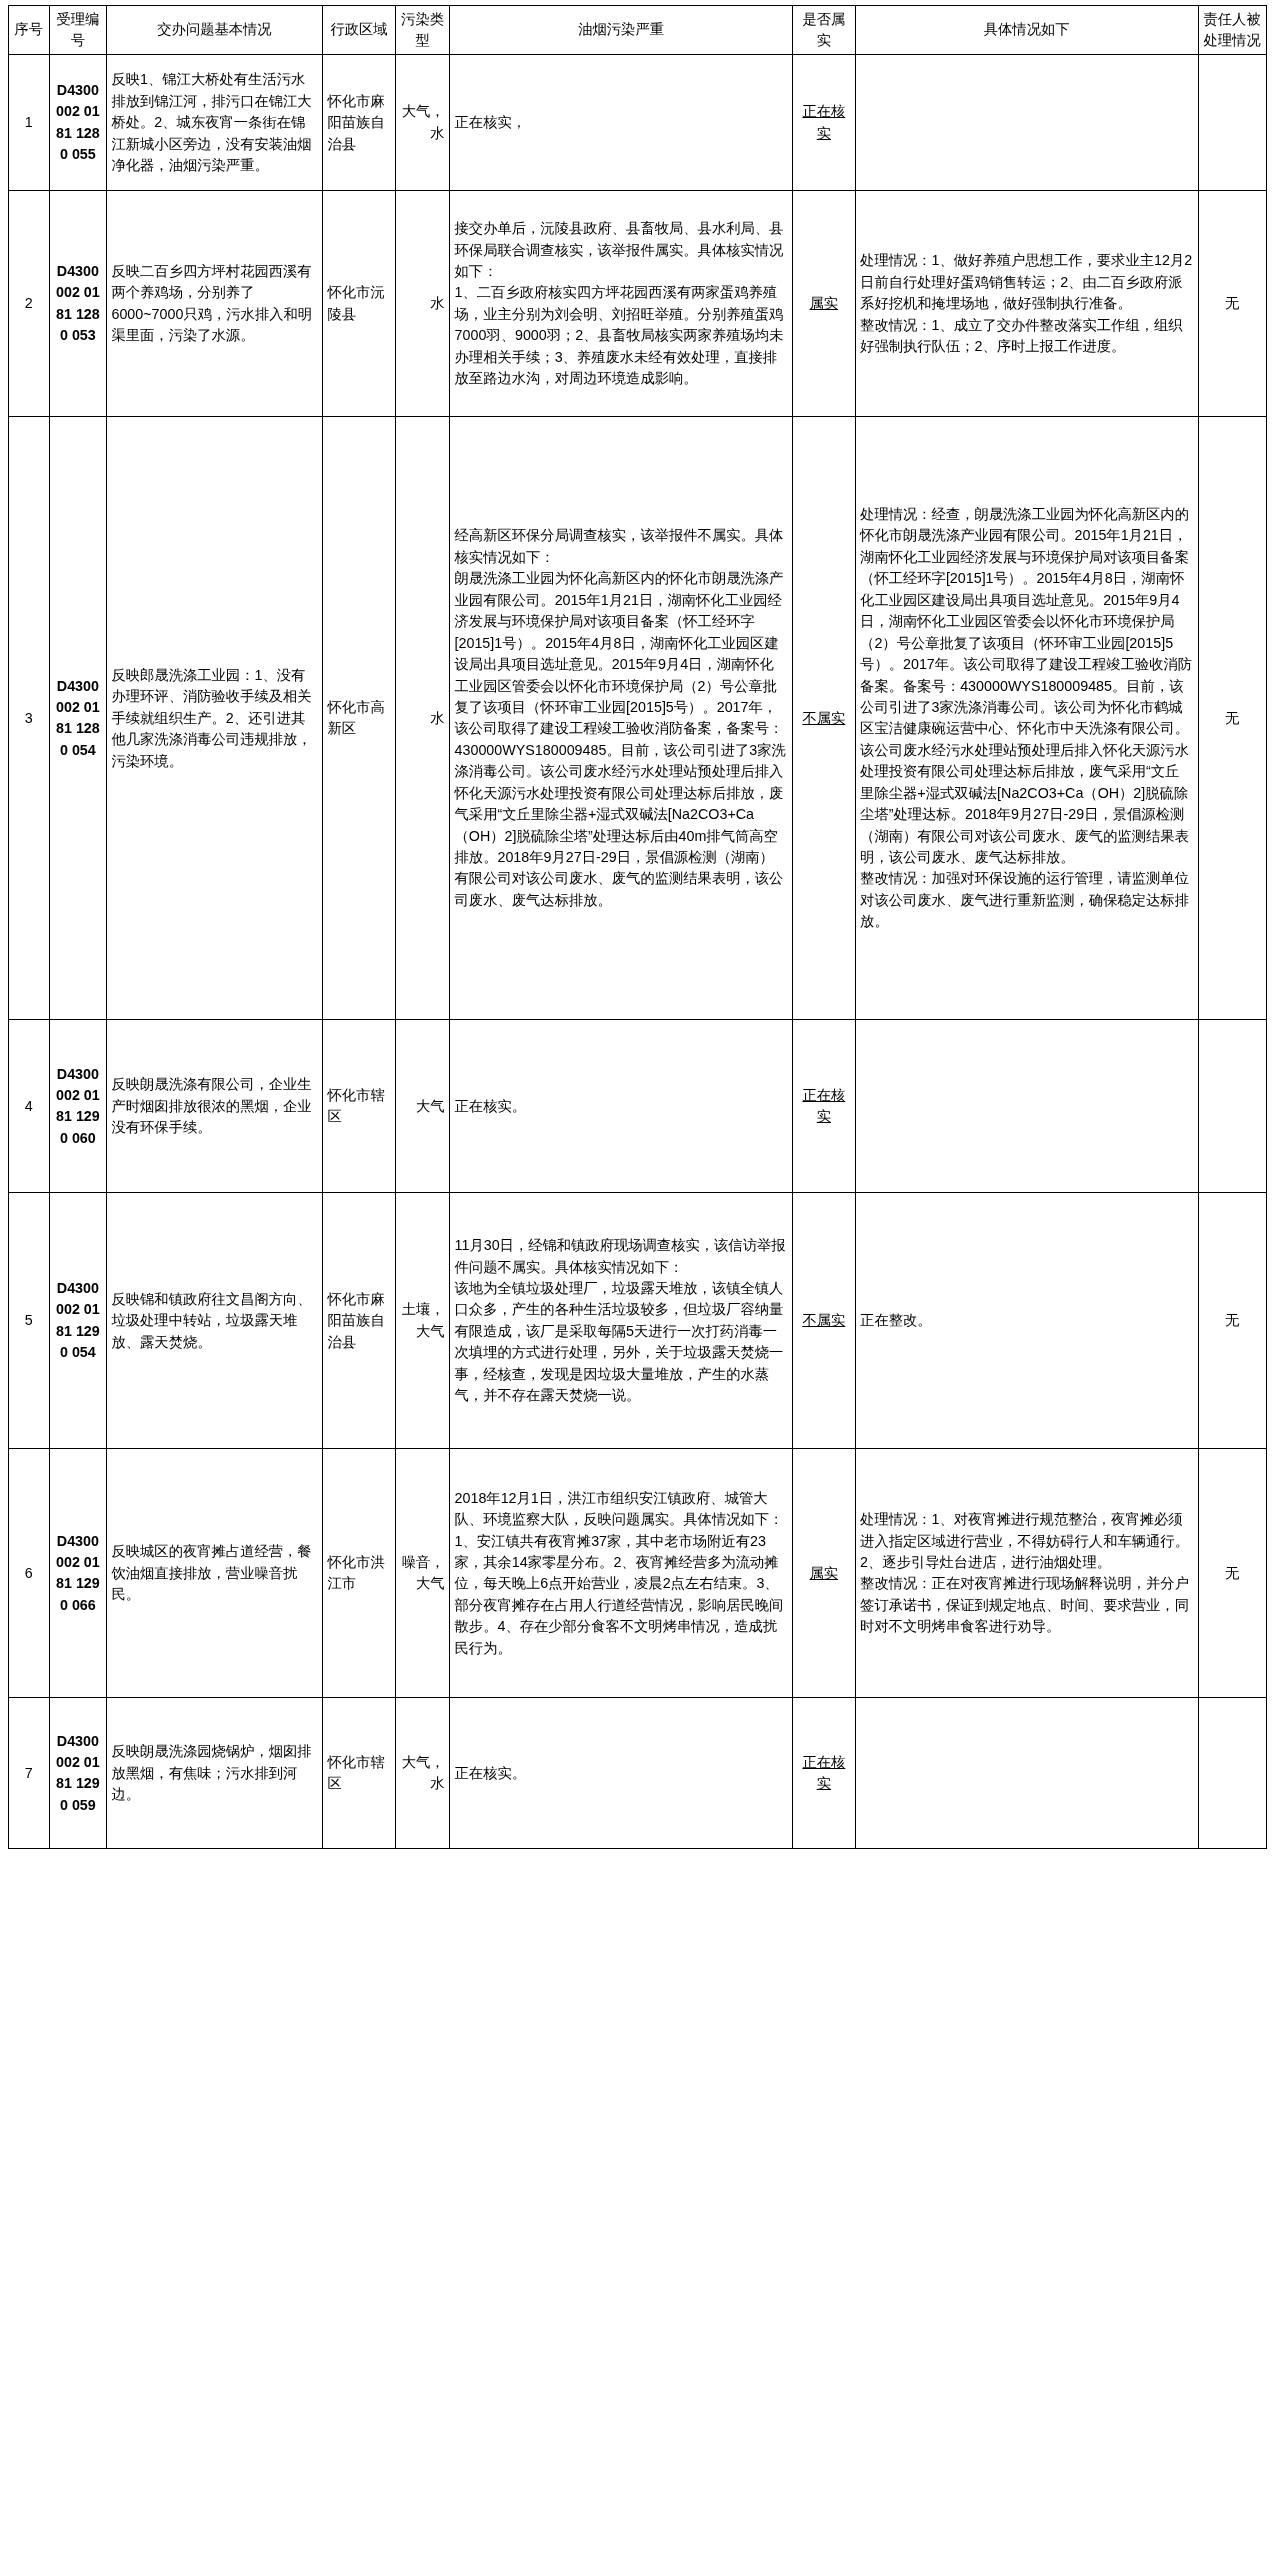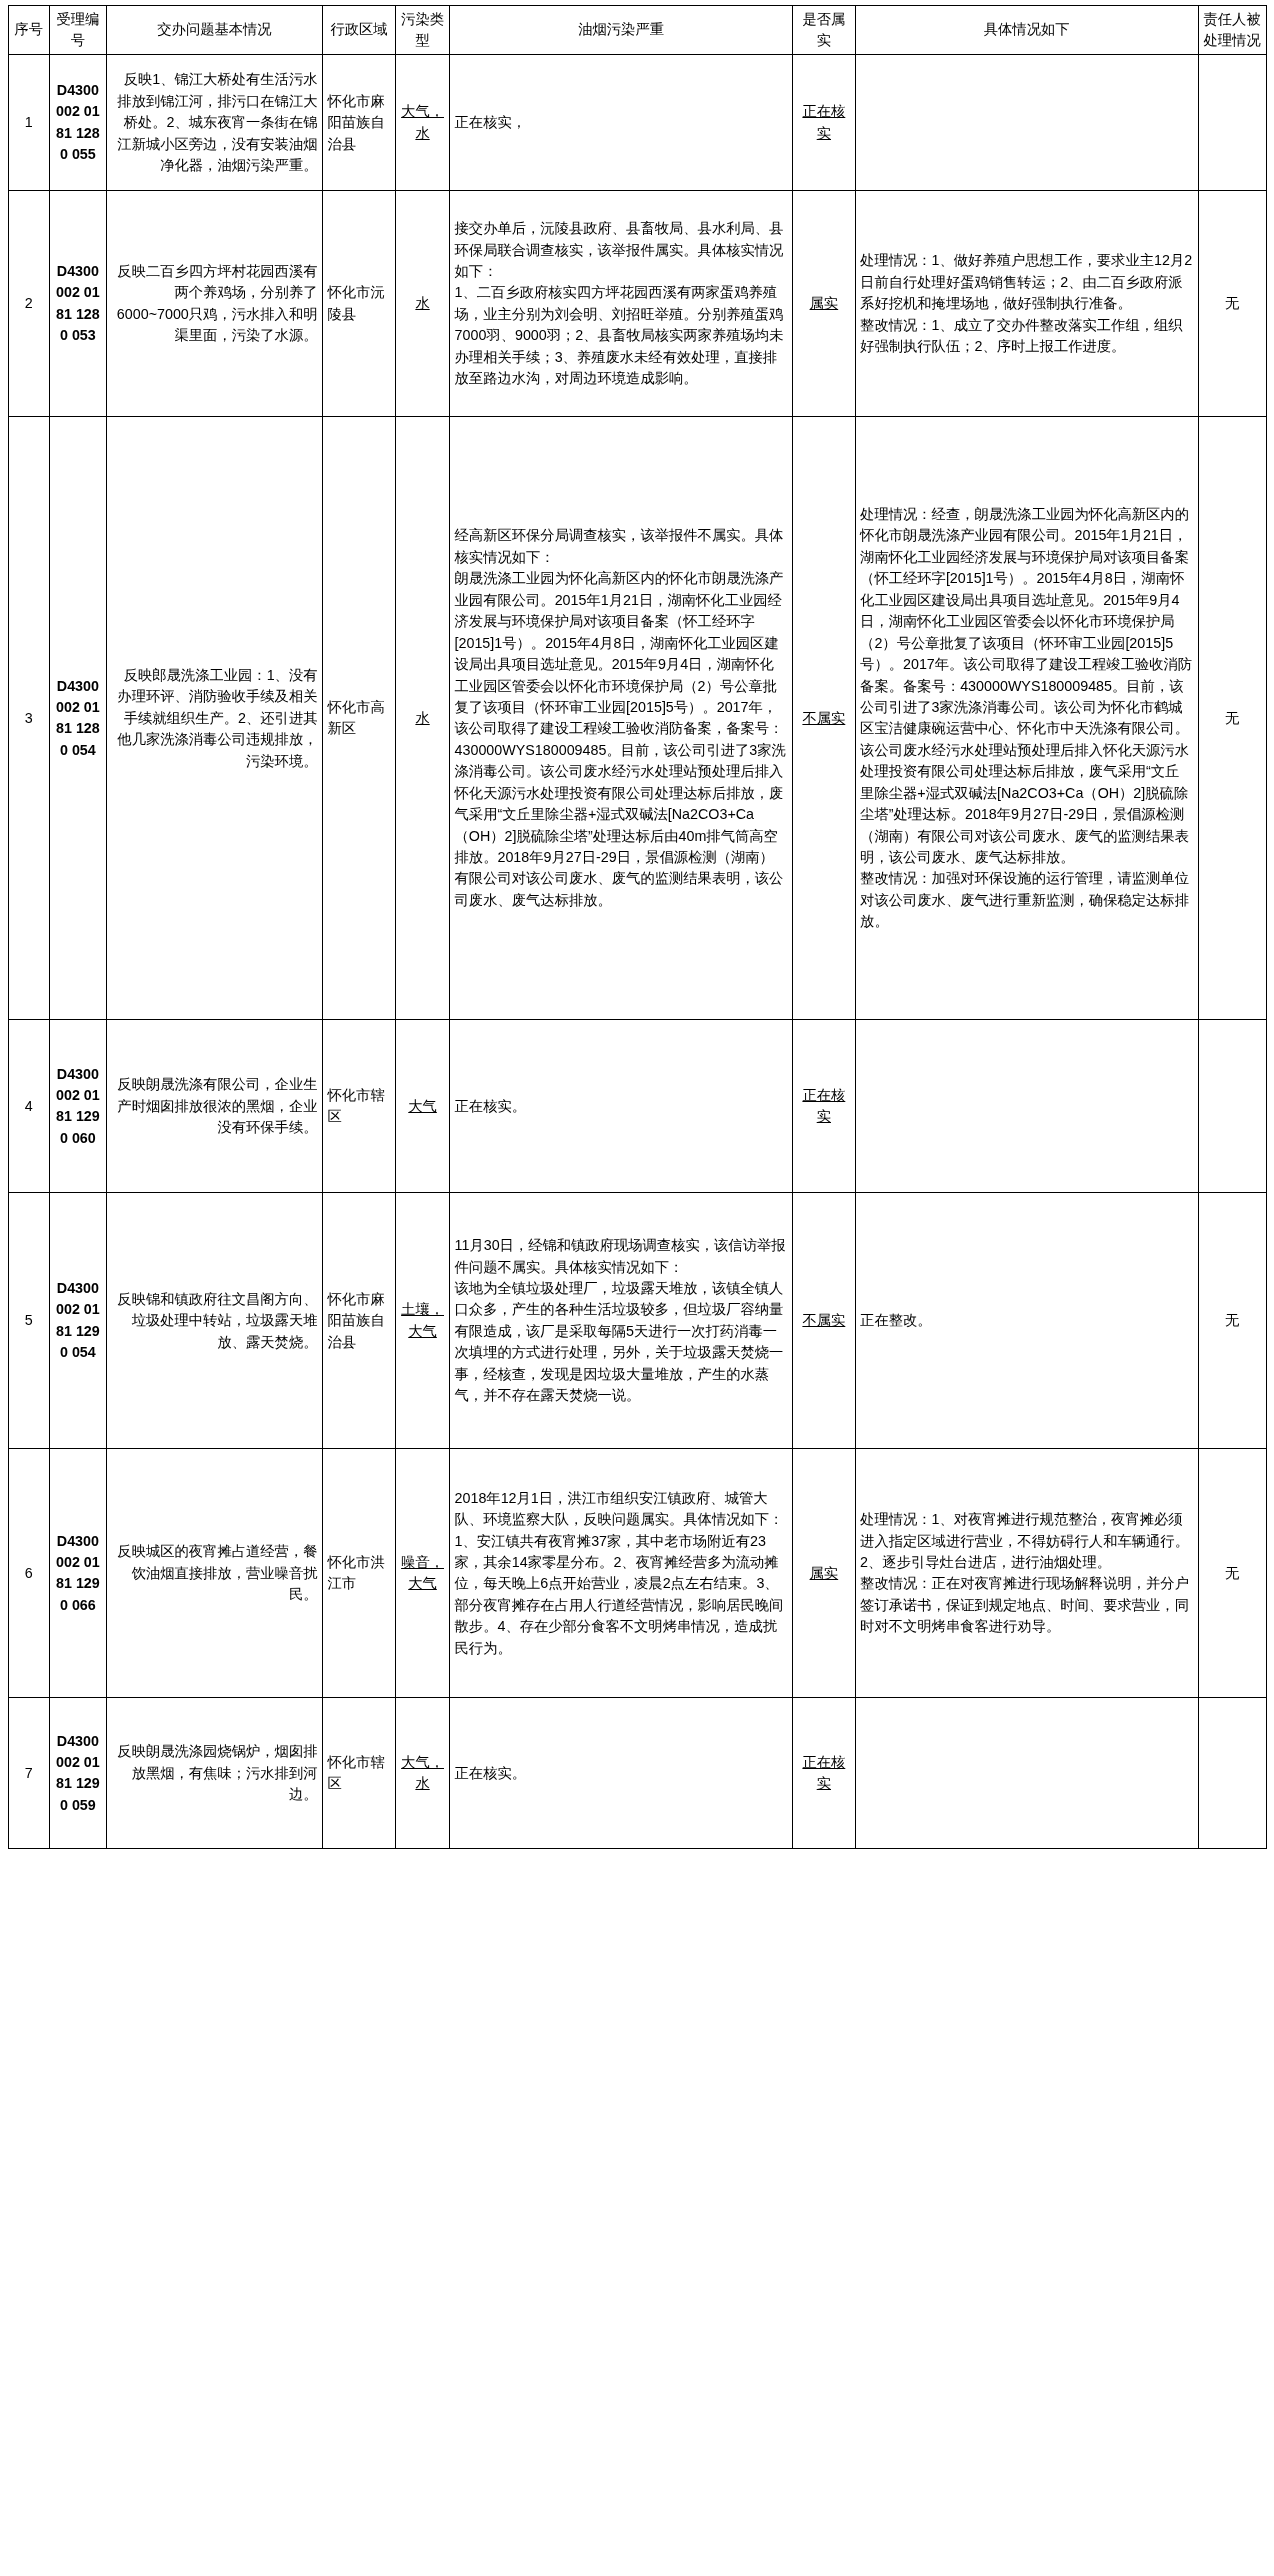--- a/index.html
+++ b/index.html
@@ -43,34 +43,33 @@
     font-size: 14.3px;
   }
   td.c-code {
     text-align: center;
     font-size: 14.3px;
     line-height: 1.45;
     word-break: break-all;
     font-weight: bold;
   }
   td.c-basic {
+    text-align: left;
+    font-size: 14.3px;
+    line-height: 1.55;
+  }
+  td.c-region {
+    text-align: left;
+    font-size: 14.3px;
+    line-height: 1.5;
+  }
+  td.c-type {
     text-align: right;
     font-size: 14.3px;
-    line-height: 1.55;
-  }
-  td.c-region {
-    text-align: left;
-    font-size: 14.3px;
-    line-height: 1.5;
-  }
-  td.c-type {
-    text-align: center;
-    font-size: 14.3px;
-    line-height: 1.5;
-    text-decoration: underline;
+    line-height: 1.5;
   }
   td.c-verify {
     text-align: left;
     font-size: 14.3px;
     line-height: 1.55;
   }
   td.c-true {
     text-align: center;
     font-size: 14.3px;
     line-height: 1.5;

